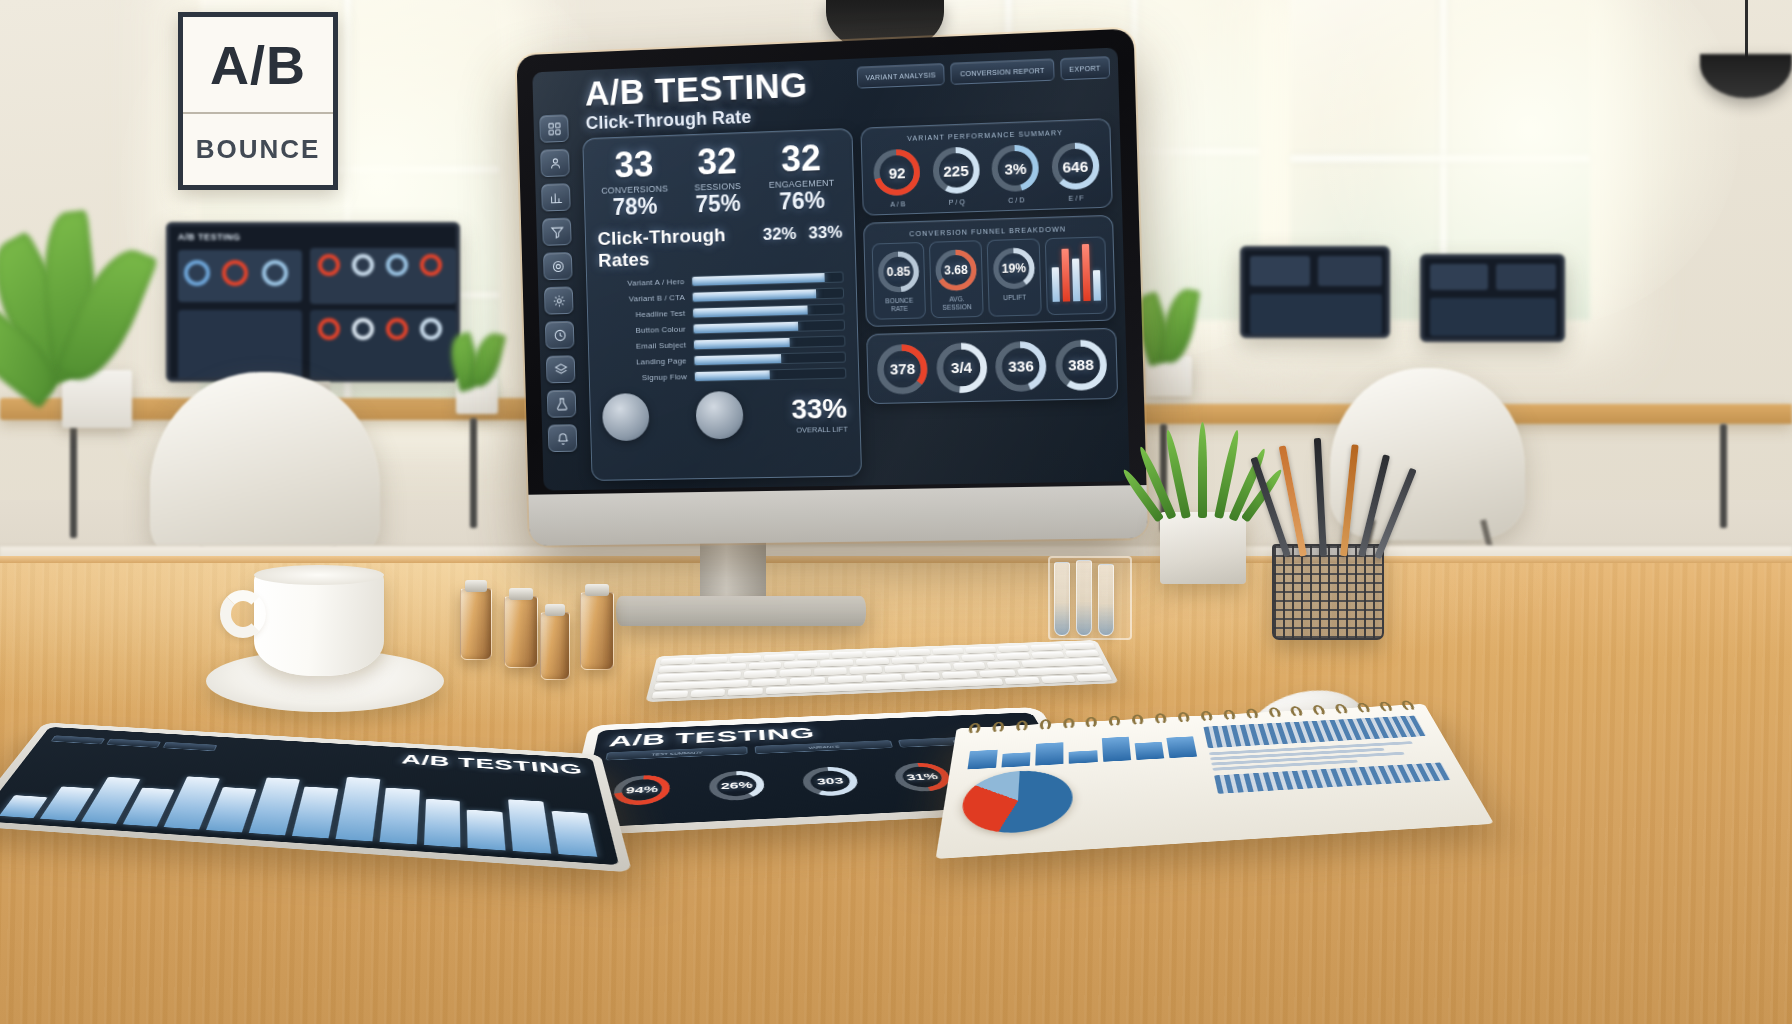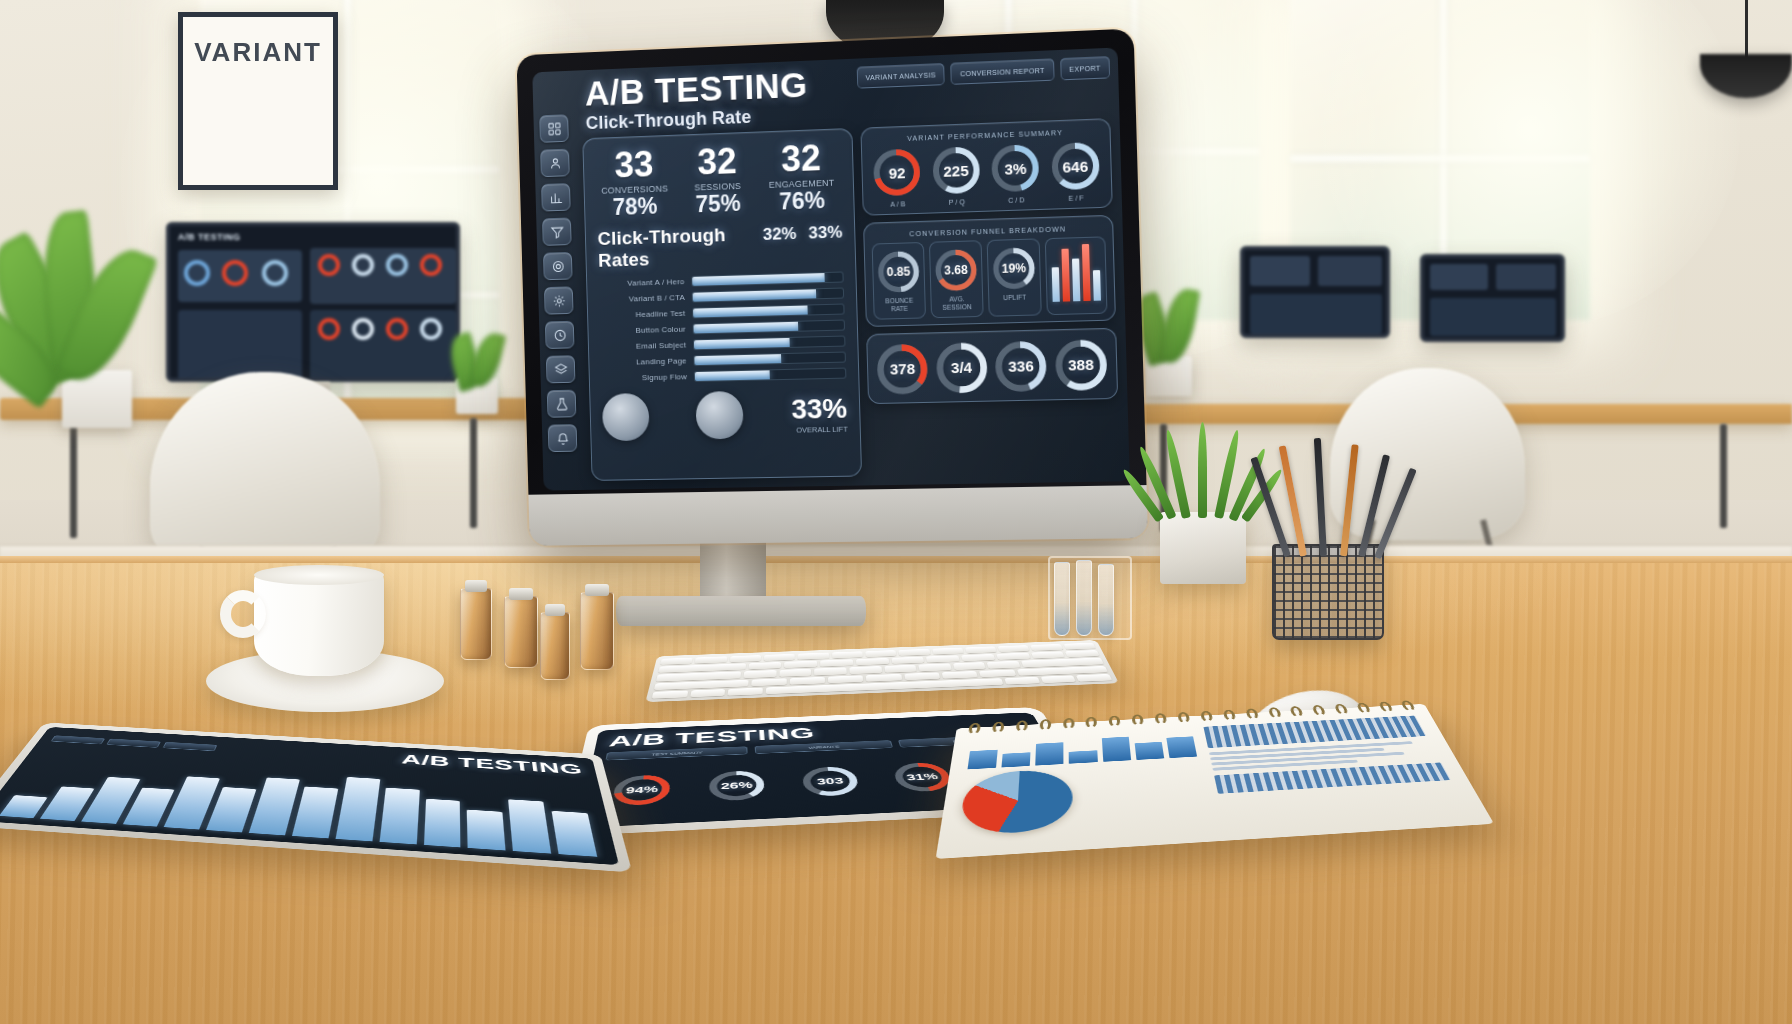--- a/index.html
+++ b/index.html
@@ -622,22 +622,25 @@
   <div class="window win-right bg-blur">
     <div class="mullion-v" style="left:50%;top:0;width:7px;height:100%"></div>
     <div class="mullion-h" style="left:0;top:50%;width:100%;height:7px"></div>
   </div>
 
   <div class="glow-blob" style="left:120px;top:-60px;width:520px;height:480px;"></div>
   <div class="glow-blob" style="left:900px;top:-80px;width:480px;height:440px;"></div>
   <div class="glow-blob" style="left:1320px;top:-70px;width:420px;height:400px;"></div>
 
   <div class="poster">
+    <div class="poster-top">
+      <div class="poster-ab">A/B</div>
+    </div>
     <div class="poster-bot">
-      <div class="poster-testing">VARIANT</div>
+      <div class="poster-testing">BOUNCE</div>
     </div>
   </div>
 
   <div class="lamp-cord" style="left:884px;height:36px;"></div>
   <div class="lamp-shade lamp1"></div>
   <div class="lamp-cord" style="left:1745px;height:58px;"></div>
   <div class="lamp-shade lamp2 bg-blur-soft"></div>
 
   <div class="back-desk bg-blur-soft"></div>
   <div class="desk-leg bg-blur-soft" style="left:70px;top:418px;height:120px;"></div>

